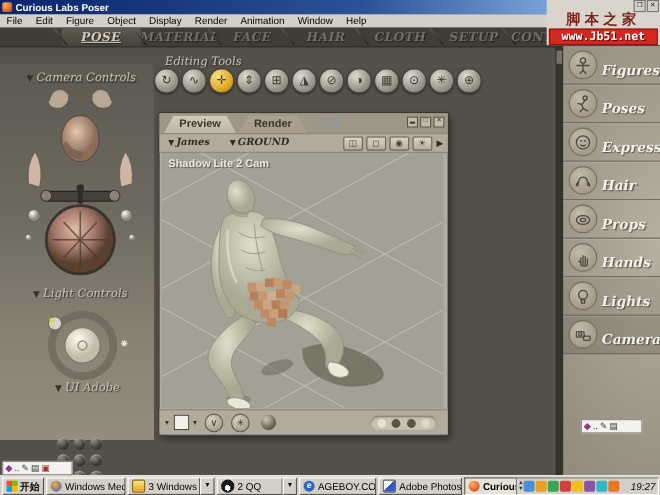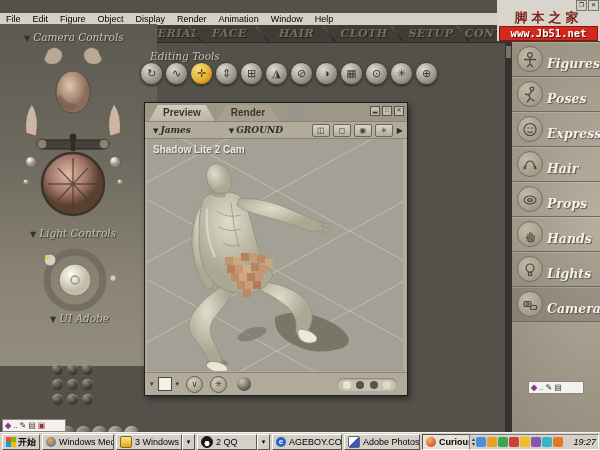--- a/index.html
+++ b/index.html
@@ -22,22 +22,22 @@
         font-family:"DejaVu Serif",serif;font-style:italic;font-weight:bold;font-size:11px;
         letter-spacing:.5px;color:#736e62;text-shadow:1px 1px 0 rgba(0,0,0,.45);}
   .rtab::before{content:'';position:absolute;left:-2px;top:1px;bottom:1px;width:2px;
                 background:linear-gradient(#5e5a50,#23211c);transform:skewX(38deg);}
   .rtab.active{background:linear-gradient(#5f5b52,#474339);color:#d3cdbf;text-decoration:underline;}
   
   .plabel{position:absolute;font-family:"DejaVu Serif",serif;font-style:italic;font-size:10.5px;
           color:#c6c0b1;text-shadow:1px 1px 1px #33312b;white-space:nowrap;}
   .plabel .arr{color:#35322b;font-size:8px;font-style:normal;margin-right:3px;text-shadow:none;}
   
-  .leftpanel{position:absolute;left:0;top:24px;width:140px;height:342px;
-             background:linear-gradient(#5c5951,#6e6a5f 40%,#8a8476 75%,#938d7e);padding-left:17px;}
+  .leftpanel{position:absolute;left:0;top:58px;width:140px;height:342px;
+             background:linear-gradient(#5c5951,#6e6a5f 40%,#8a8476 75%,#938d7e);}
   .uidots{position:absolute;left:52px;top:340px;width:48px;display:flex;flex-wrap:wrap;gap:4px;}
   .uidot{width:11px;height:11px;border-radius:50%;
          background:radial-gradient(circle at 32% 28%,#8d897c,#45423a 55%,#24221d);
          box-shadow:inset 0 1px 1px rgba(255,255,255,.4);}
   .dsrow{position:absolute;left:12px;top:402px;display:flex;gap:1px;}
   .ds{width:15px;height:15px;border-radius:50%;box-shadow:inset 1px 1px 2px rgba(255,255,255,.35),inset -1px -2px 2px rgba(0,0,0,.35);}
   
   .tools{position:absolute;left:140px;top:62px;display:flex;gap:2px;}
   .tool-btn{width:21px;height:21px;border-radius:50%;
             background:radial-gradient(circle at 35% 30%,#dedacf,#9a958a 60%,#6e6a5f);
@@ -48,21 +48,21 @@
   .docwin{position:absolute;left:144px;top:102px;width:262px;height:292px;
           background:#b2aa9a;border:1px solid #201e1a;box-shadow:2px 3px 6px rgba(0,0,0,.45);}
   .doctabs{position:relative;height:18px;background:#9e9686;display:flex;align-items:flex-end;}
   .doctab{height:16px;line-height:16px;padding:0 14px;font-size:10px;font-weight:bold;color:#39362e;
           clip-path:polygon(9px 0,calc(100% - 9px) 0,100% 100%,0 100%);background:#a89f8f;margin-right:2px;}
   .doctab.active{background:linear-gradient(#d2cabb,#bdb5a5);}
   .doc-wm{font-family:Liberation Serif, serif;font-size:10px;color:#8d96a2;margin-left:6px;line-height:16px;}
   .docbtns{position:absolute;right:3px;top:3px;display:flex;gap:2px;}
   .docbtn{width:8px;height:8px;background:#c4bcac;border:1px solid #55524a;font-size:6px;line-height:7px;text-align:center;color:#3a372f;}
   .docctrl{height:16px;background:#b2aa9a;border-top:1px solid #8b8374;border-bottom:1px solid #8b8374;
-           display:flex;align-items:center;font-size:9px;gap:20px;}
+           display:flex;align-items:center;font-size:9px;}
   .dmenu{font-family:"DejaVu Serif",serif;font-style:italic;font-weight:bold;color:#2f2c26;margin-left:8px;}
   .dmenu .arr{font-style:normal;font-size:7px;margin-right:2px;}
   .campreset{width:16px;height:11px;margin-left:3px;border:1px solid #6b675c;border-radius:2px;
              background:linear-gradient(#ddd5c5,#b5ad9c);font-size:8px;line-height:11px;text-align:center;color:#45423a;}
   .viewport{position:absolute;left:2px;top:36px;width:256px;height:232px;background:#a3a196;overflow:hidden;}
   .camname{position:absolute;left:6px;top:5px;font-size:10px;font-weight:bold;color:#ebe9dc;
            text-shadow:1px 1px 1px #5a584e;z-index:3;}
   .docfoot{position:absolute;left:0;bottom:0;width:100%;height:22px;background:#b2aa9a;border-top:1px solid #8b8374;
            display:flex;align-items:center;font-size:9px;color:#3a372f;}
   .swatch{width:12px;height:12px;background:#f2f0ea;border:1px solid #4a473f;margin:0 4px;}
@@ -112,20 +112,24 @@
   .trayicon{width:10px;height:10px;border-radius:2px;flex:0 0 auto;}
   .clock{margin-left:auto;font-size:9px;font-style:italic;}
   .startflag{width:10px;height:10px;margin-right:2px;display:grid;grid-template-columns:5px 5px;grid-template-rows:5px 5px;}
   .startflag i{display:block;}
 </style>
 </head>
 <body>
 
 <div class="screen">
 
+  <div class="titlebar">
+    <span class="app-icon"></span>
+    <span>Curious Labs Poser</span>
+  </div>
 
   <div class="menubar">
     <span>File</span>
     <span>Edit</span>
     <span>Figure</span>
     <span>Object</span>
     <span>Display</span>
     <span>Render</span>
     <span>Animation</span>
     <span>Window</span>

